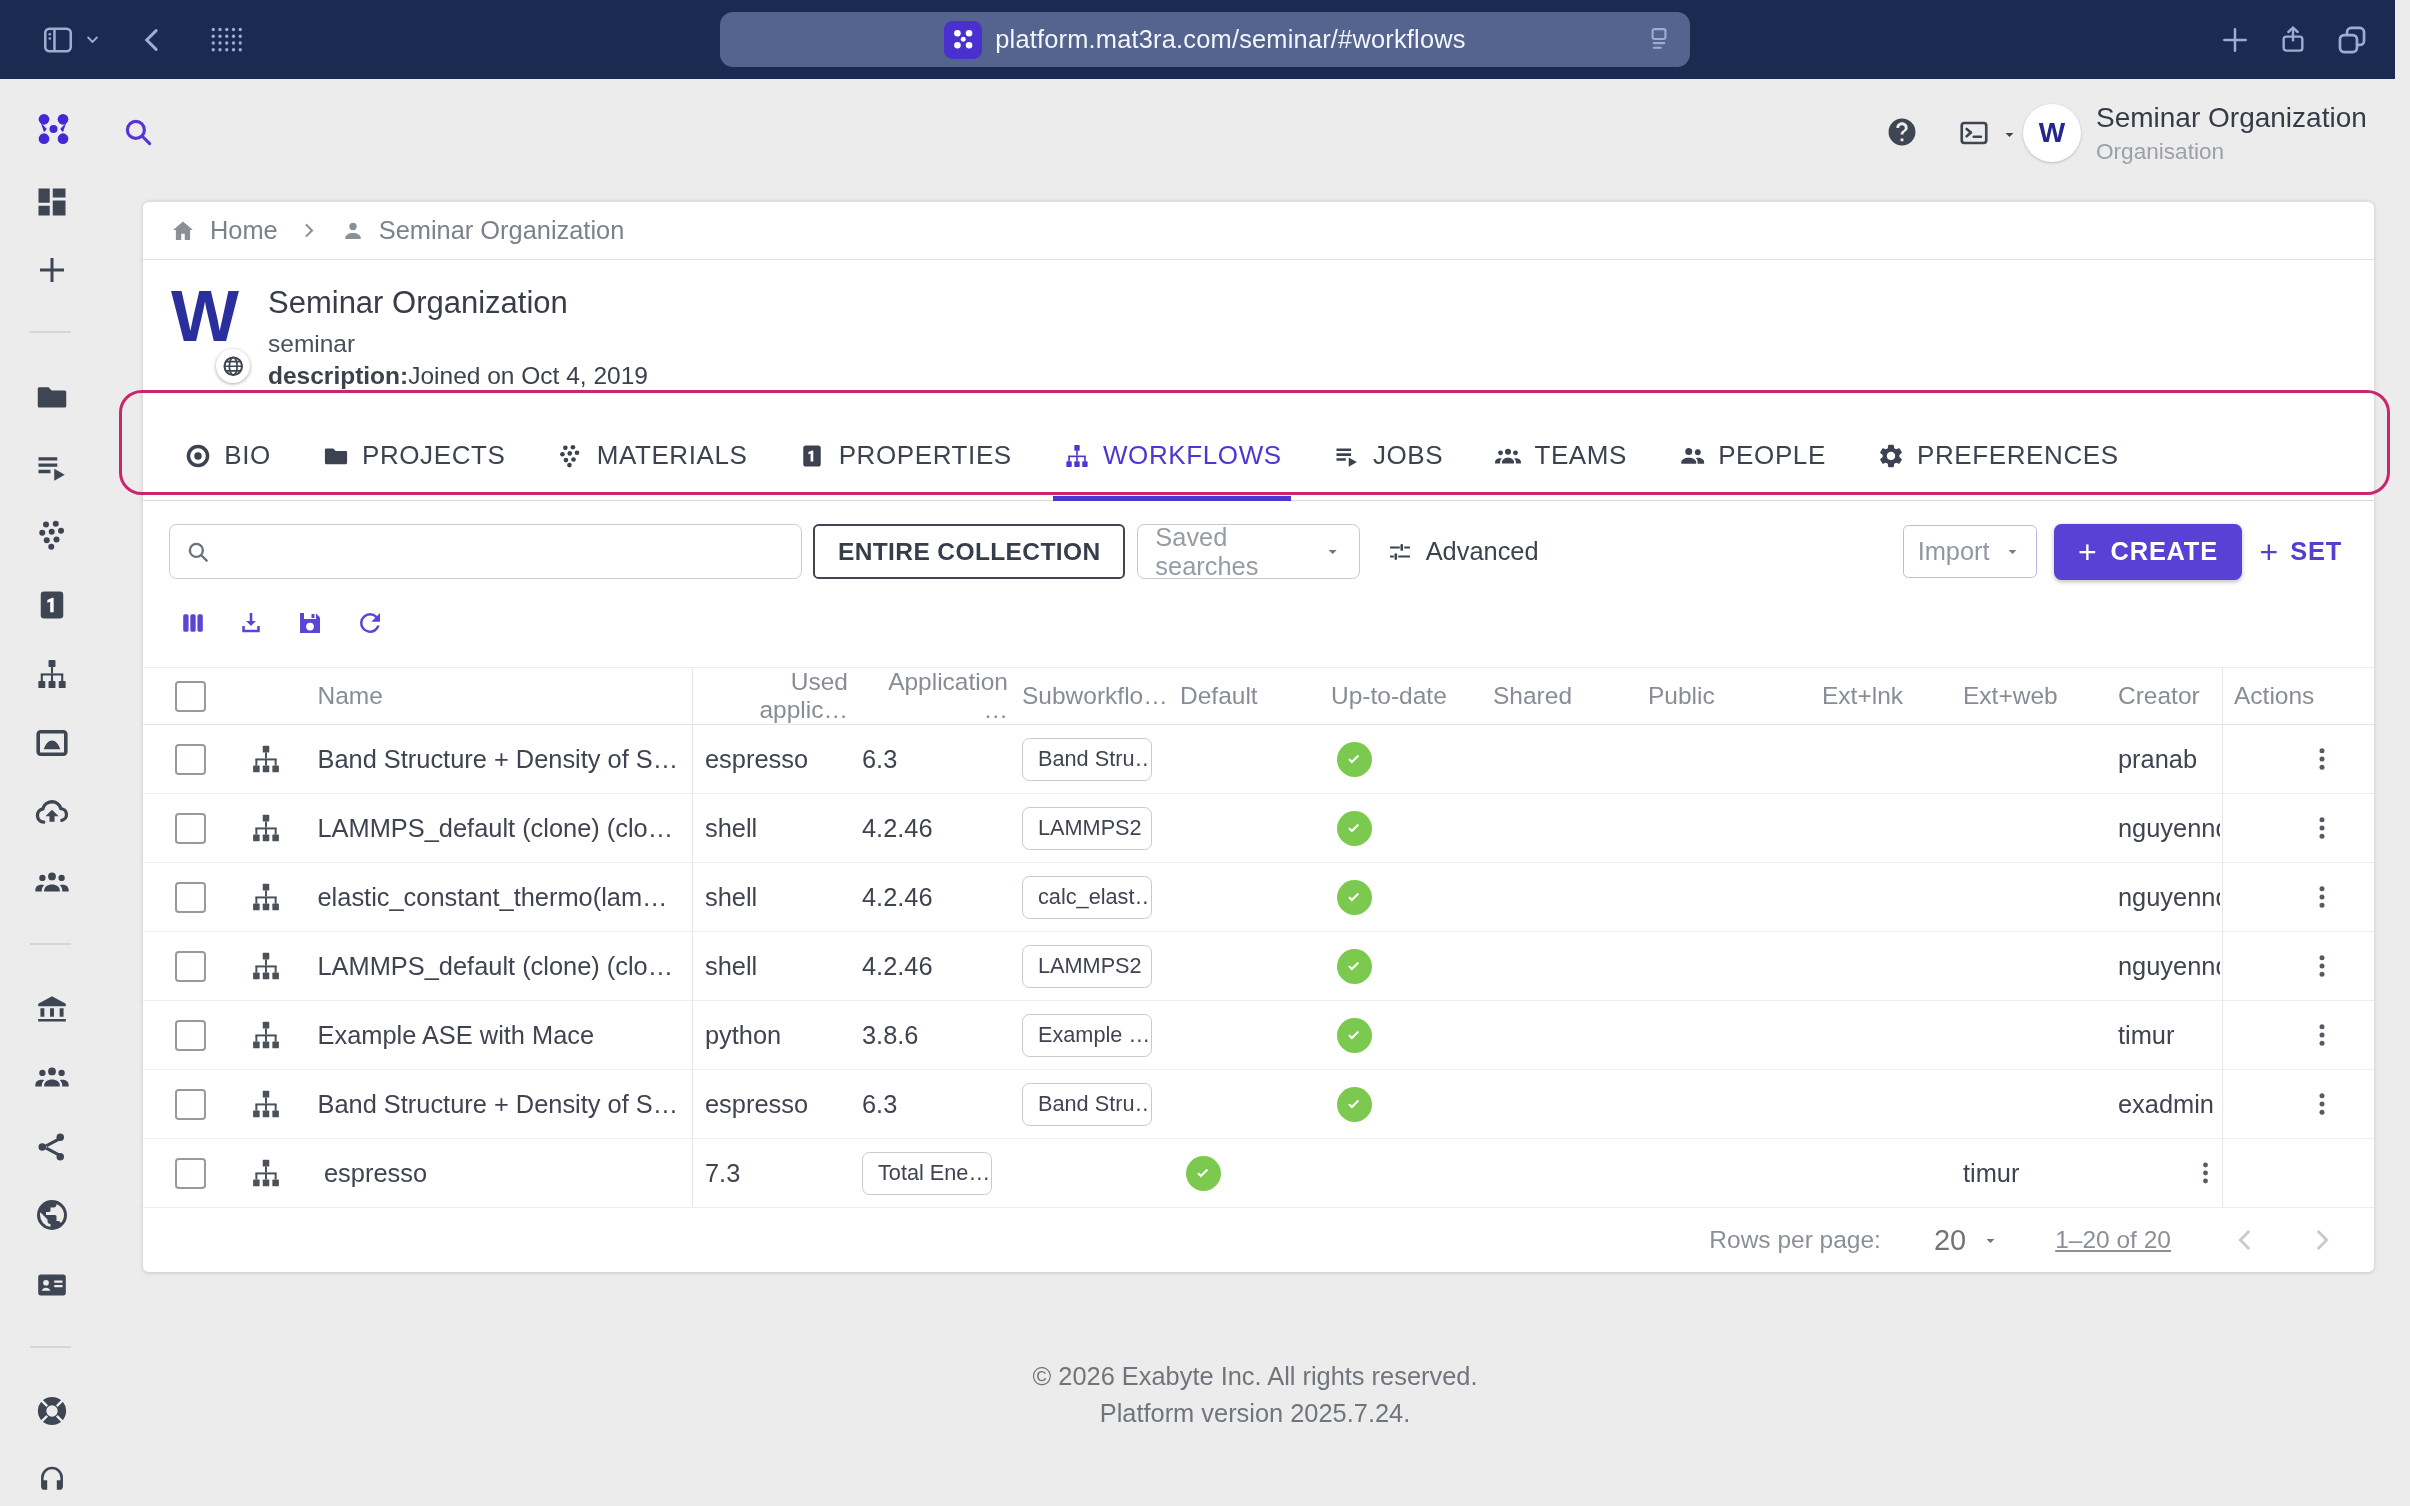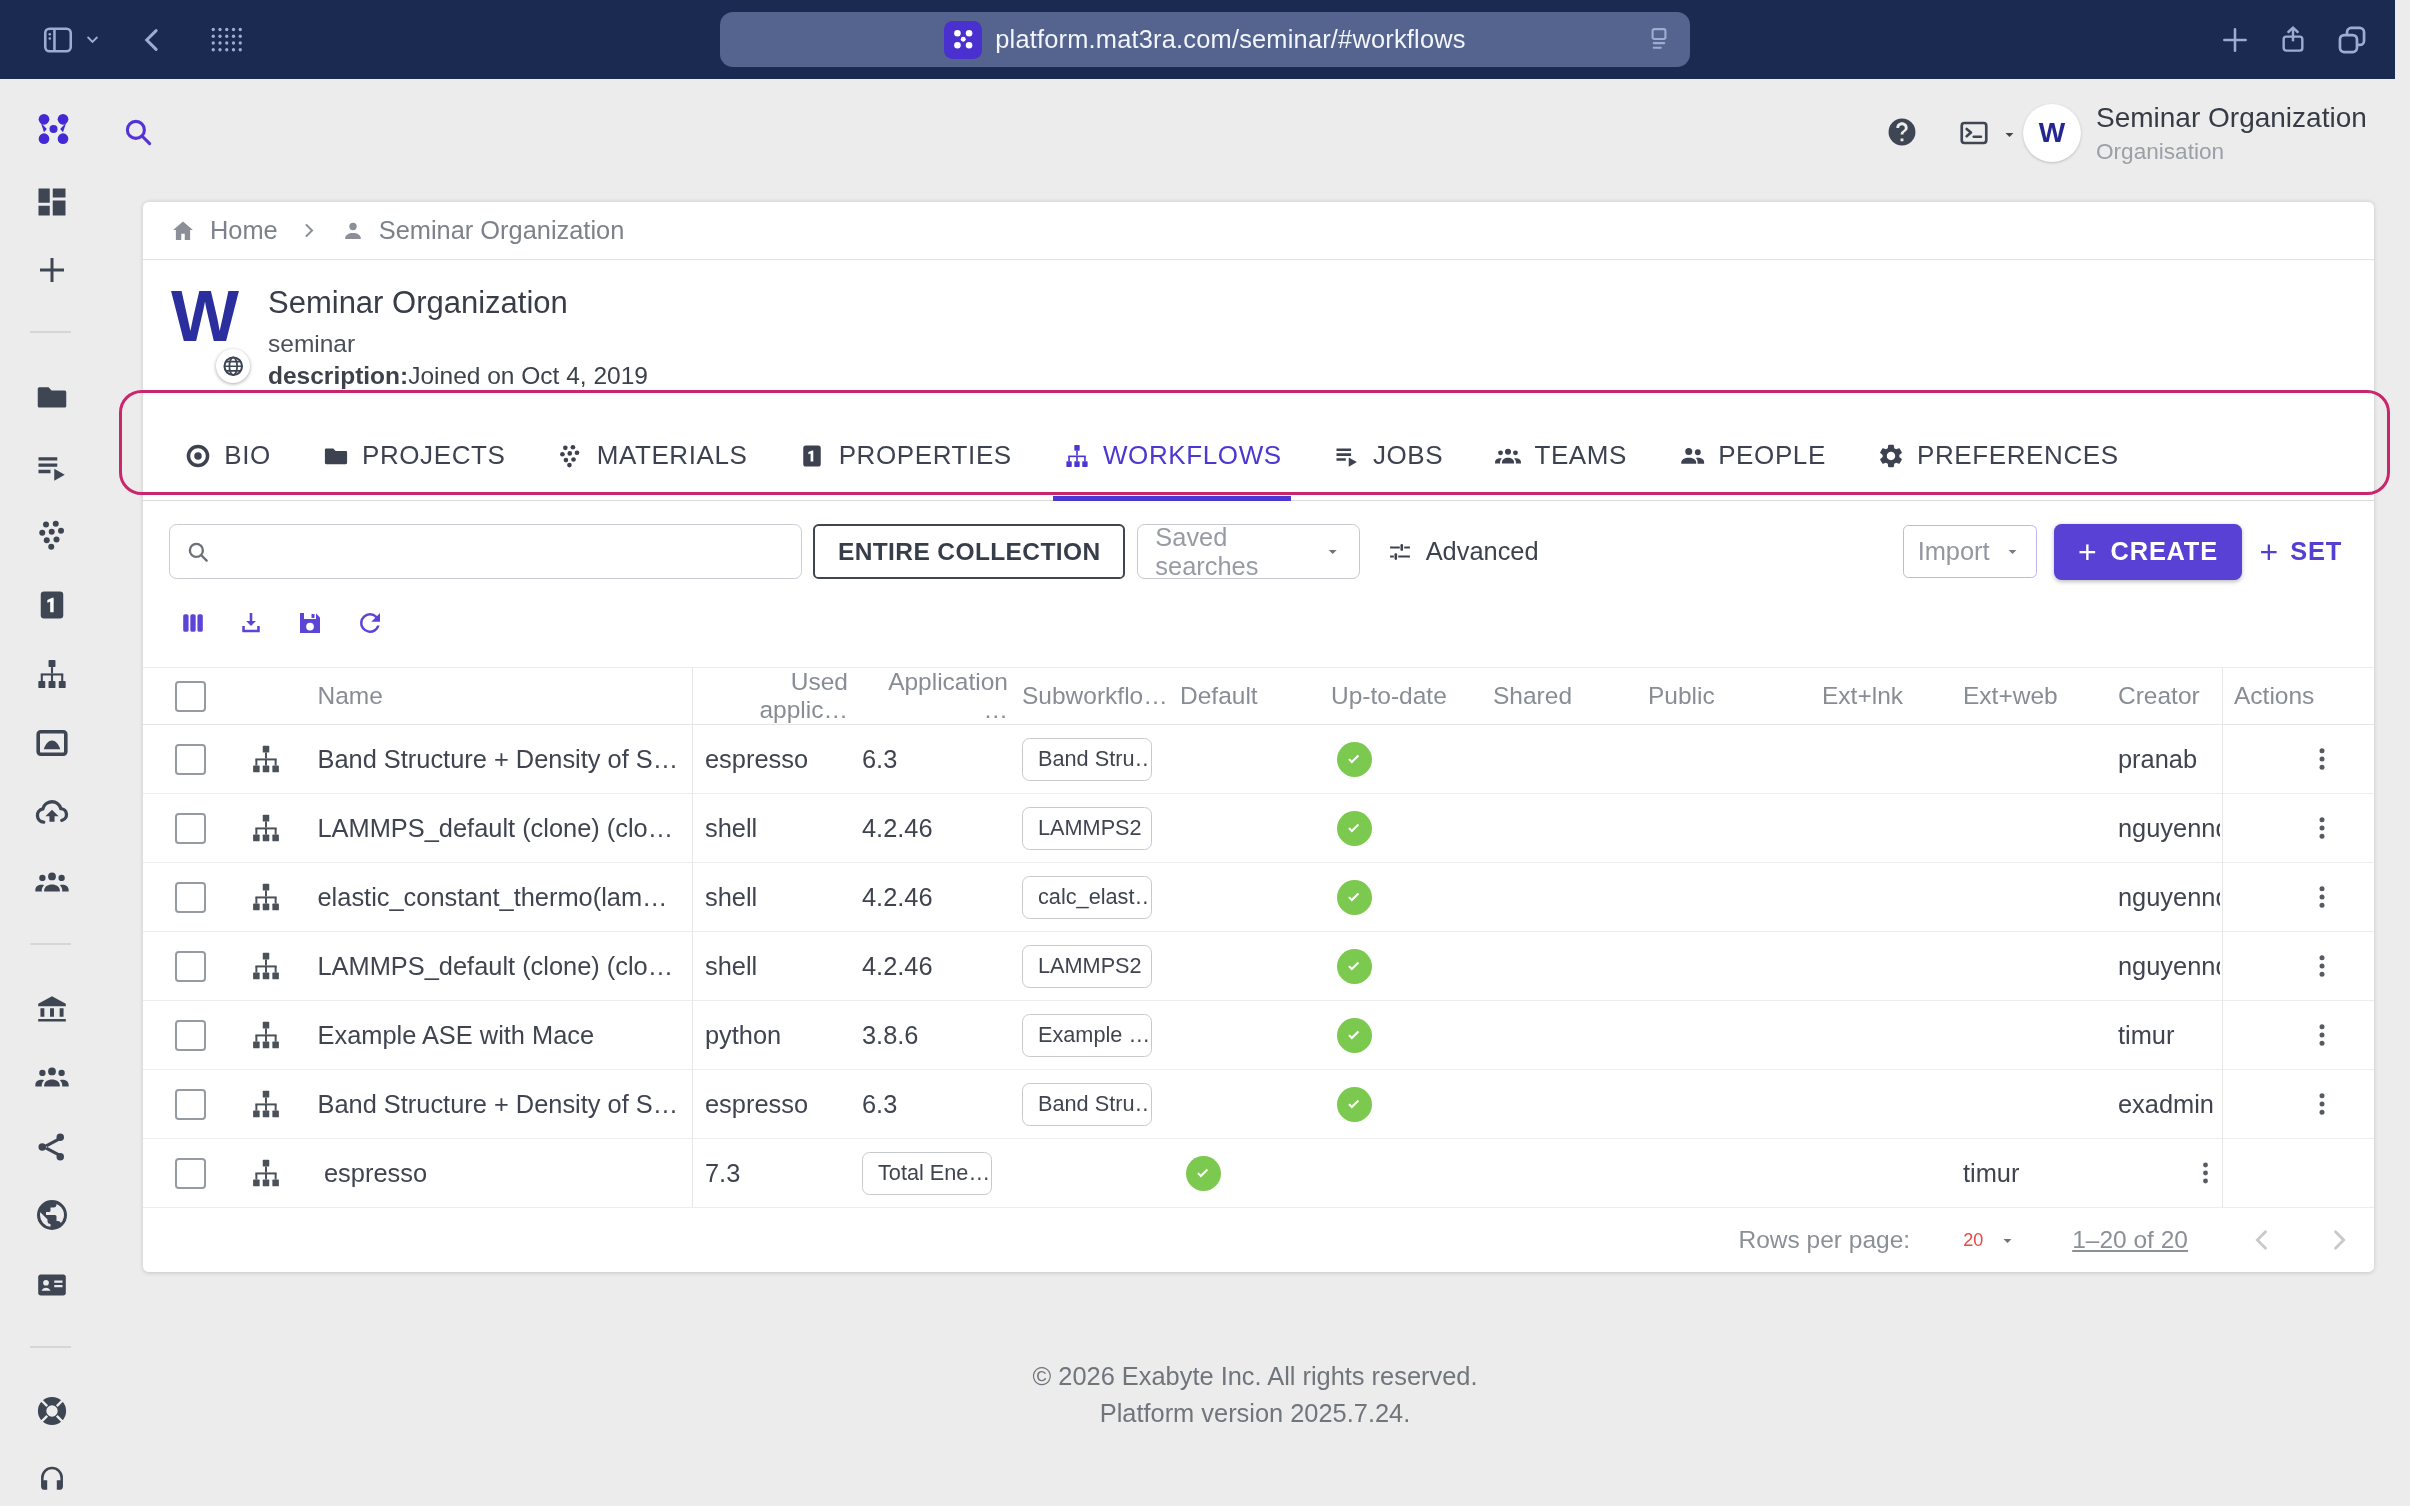--- a/index.html
+++ b/index.html
@@ -107,23 +107,23 @@
   .checkbox { width:31px; height:31px; border:2.1px solid #969ba2; border-radius:3.8px; background:#fff; flex:none; cursor:pointer; }
   .row-ic { color:#4b5158; width:34px; height:34px; }
   .chip { height:43px; padding:0 15px; max-width:130px; border:1.4px solid #c7cacd; border-radius:7.5px;
     display:inline-flex; align-items:center; font-size:21.7px; color:#3f4450; white-space:nowrap; overflow:hidden; cursor:pointer; background:#fff; }
   .check-badge { width:35px; height:35px; border-radius:50%; background:#7cc950; margin-left:5.6px;
     display:flex; align-items:center; justify-content:center; flex:none; }
   .check-badge .ic { width:22.6px; height:22.6px; color:#fff; }
   .kebab { margin-left:73px; color:#565b62; width:30px; height:30px; cursor:pointer; }
   .vline { position:absolute; width:0.9px; background:#e7e7e7; top:0; height:540px; }
 
-  .pagination { height:64px; display:flex; align-items:center; justify-content:flex-end; padding-right:21px;
+  .pagination { height:64px; display:flex; align-items:center; justify-content:flex-end; padding-right:38px;
     color:#8b9097; font-size:24.5px; }
-  .pg-val { margin-left:53px; color:#ef4444; font-size:18px; display:flex; align-items:center; gap:15px; cursor:pointer; }
+  .pg-val { margin-left:53px; color:#737373; font-size:29px; display:flex; align-items:center; gap:15px; cursor:pointer; }
   .pg-val .ic { color:#6f747c; }
   .pg-range { margin-left:55px;text-decoration:underline; }
   .pg-chev { color:#c9c9c9; width:28px; height:28px; cursor:pointer; }
   .pg-chev.l { margin-left:60px; } .pg-chev.r { margin-left:49px; }
 
   .footer { position:absolute; left:99px; width:2312px; top:1362px; text-align:center; color:#70757c; font-size:25.4px; }
   .footer .f2 { margin-top:7.5px; }
   .f-links { margin-top:24.5px; color:#63686f; }
   .f-links span { margin:0 19px; cursor:pointer; }
 

